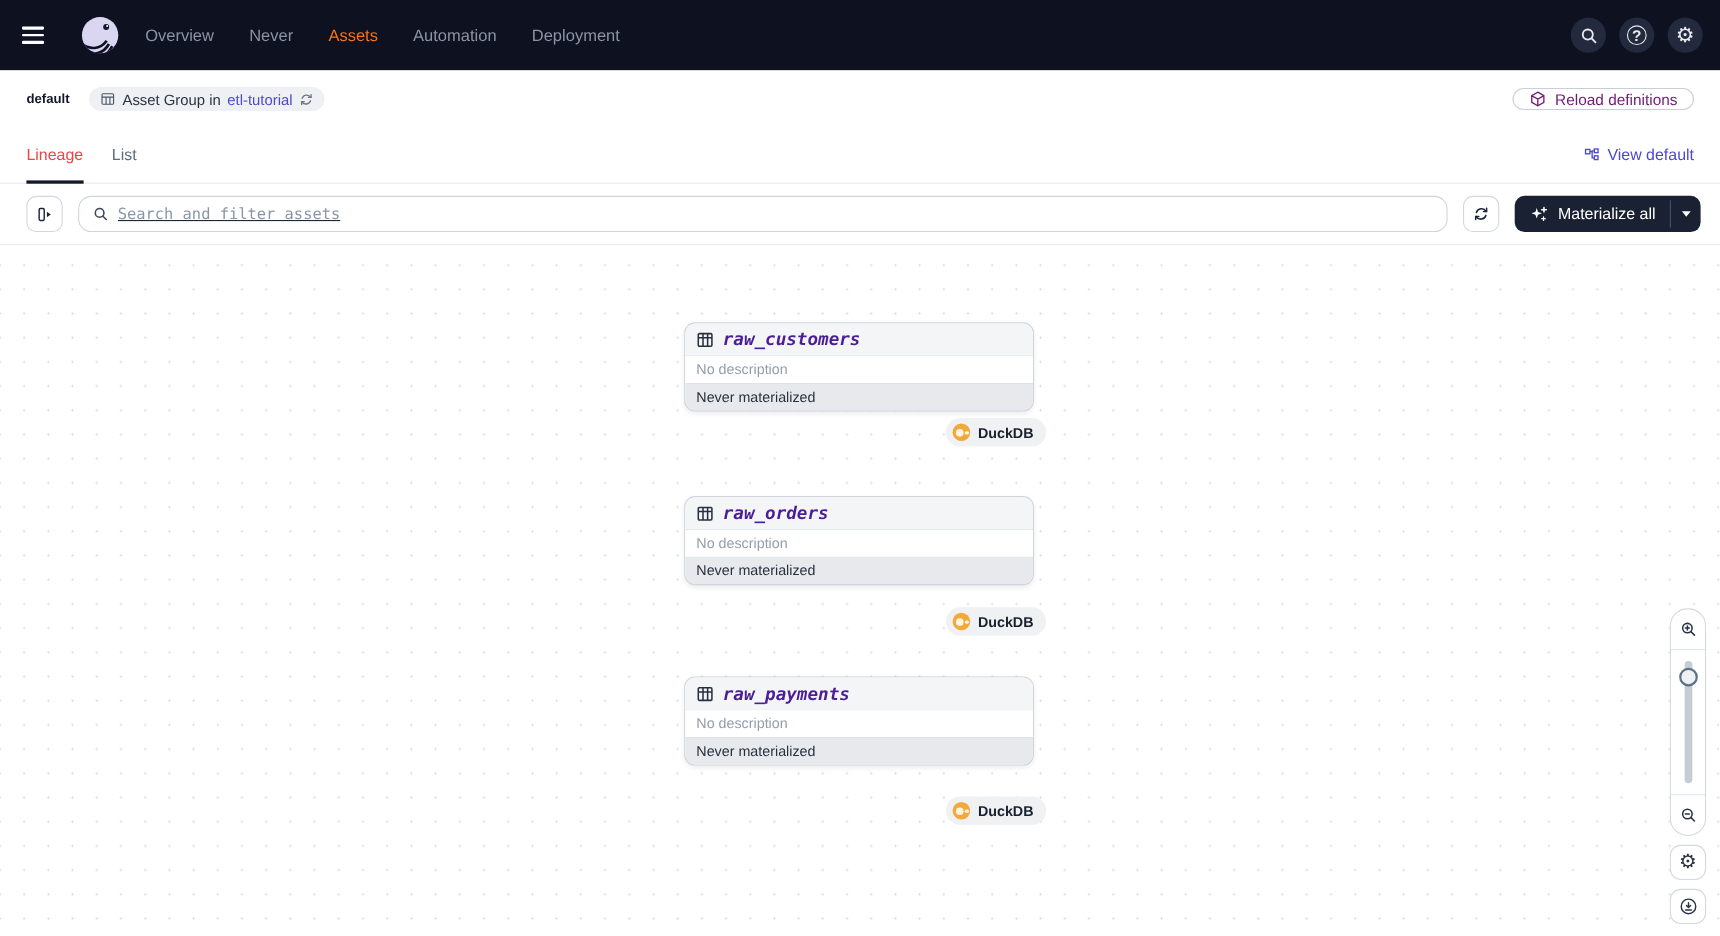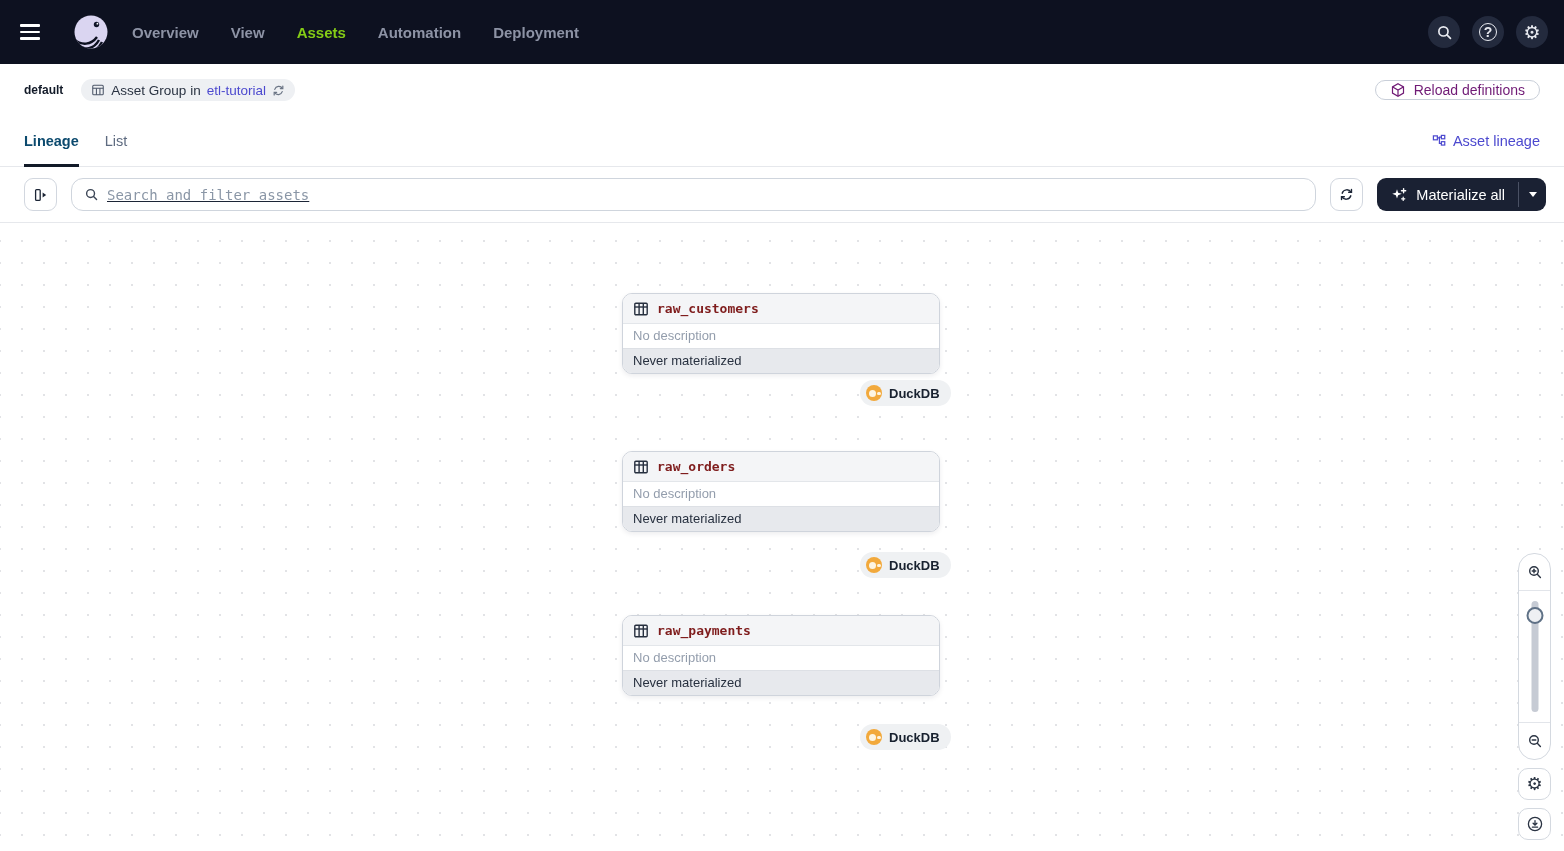--- a/index.html
+++ b/index.html
@@ -6,22 +6,22 @@
   html,body { width:1564px; height:851px; overflow:hidden; background:#fff;
     font-family:"Liberation Sans", sans-serif; color:#1c2536; }
   svg { display:block; }
 
   
   .topnav { height:64px; background:var(--nav-bg,#0d1120); display:flex; align-items:center; padding:0 16px; }
   .hamburger { width:32px; height:32px; display:flex; flex-direction:column; justify-content:center; gap:4px; cursor:pointer; margin-left:4px; }
   .hamburger span { display:block; width:20px; height:2.4px; background:#fff; border-radius:1px; }
   .logo { width:38px; height:38px; margin:0 22px 0 20px; }
   .nav-items { display:flex; gap:32px; font-size:15px; }
-  .nav-item { color:var(--nav-inactive,#8d93a5); font-weight:700; cursor:pointer; }
-  .nav-item.active { color:#84cc16; font-weight:700; }
+  .nav-item { color:var(--nav-inactive,#8d93a5); font-weight:400; cursor:pointer; }
+  .nav-item.active { color:#f97316; font-weight:400; }
   .topnav-right { margin-left:auto; display:flex; gap:12px; }
   .nav-circle { width:32px; height:32px; border-radius:50%; background:#232a3d; color:#e8eaf0;
      display:flex; align-items:center; justify-content:center; cursor:pointer; }
   .help-glyph { font-size:14px; font-weight:700; border:1.6px solid #e8eaf0; border-radius:50%;
      width:18px; height:18px; display:flex; align-items:center; justify-content:center; line-height:1; }
   .gear-glyph { font-size:19px; line-height:1; font-family:"DejaVu Sans", sans-serif; }
 
   
   .page-header { height:52px; display:flex; align-items:center; padding:0 24px; background:#fff; }
   .page-title { font-size:12px; font-weight:700; color:#121a28; }
@@ -30,21 +30,21 @@
   .group-badge .link { color:var(--accent,#5151d3); cursor:pointer; }
   .badge-icon { color:#4c5668; }
   .sync-small { color:#6b7585; cursor:pointer; }
   .reload-btn { margin-left:auto; display:inline-flex; align-items:center; gap:8px; height:20px; padding:0 14px;
      border:1px solid #c9cfd9; border-radius:16px; background:#fff; font-size:14px; font-weight:500;
      color:#701a75; cursor:pointer; }
 
   
   .tabs-row { height:51px; display:flex; align-items:center; padding:0 24px; border-bottom:1px solid #e6e8ec; position:relative; }
   .tab { font-size:14.5px; margin-right:26px; padding:16px 0 17px; color:#5e6b80; cursor:pointer; position:relative; }
-  .tab.active { color:#0c4a6e; font-weight:700; }
+  .tab.active { color:#ef4444; font-weight:400; }
   .tab.active::after { content:""; position:absolute; left:0; right:0; bottom:-1px; height:3px; background:#121a28; }
   .view-lineage { margin-left:auto; display:inline-flex; align-items:center; gap:6px;
      color:var(--accent,#5151d3); font-size:14.5px; cursor:pointer; }
 
   
   .toolbar { height:56px; display:flex; align-items:center; gap:14px; padding:0 18px 0 24px; border-bottom:1px solid #e6e8ec; background:#fff; }
   .icon-btn { width:33px; height:33px; border:1px solid #d2d7df; border-radius:9px; background:#fff;
      display:flex; align-items:center; justify-content:center; color:#1c2536; cursor:pointer; flex:none; }
   .search-box { flex:1; height:33px; border:1px solid #cfd5dd; border-radius:12px; display:flex;
      align-items:center; padding:0 12px; gap:8px; background:#fff;text-decoration:underline; }
@@ -61,21 +61,21 @@
 
   
   .canvas { position:relative; height:628px; background:#fff;
      background-image:radial-gradient(#e2e3e6 1.15px, transparent 1.15px);
      background-size:22px 22px; background-position:11px 7px; }
 
   .asset-node { position:absolute; left:622px; width:318px; border:1px solid #cfd4dc; border-radius:10px;
      background:#fff; box-shadow:0 2px 5px rgba(20,30,50,.08); cursor:pointer; }
   .node-header { display:flex; align-items:center; gap:8px; height:30px; padding:0 10px; background:#f4f5f7;
      border-bottom:1px solid #e3e6ea; border-radius:9px 9px 0 0;
-     font-family:"DejaVu Sans Mono", monospace; font-size:13px; font-weight:700; color:#7f1d1d; }
+     font-family:"DejaVu Sans Mono", monospace; font-size:16px; font-weight:700; color:#4c1d95;font-style:italic; }
   .node-desc { padding:4px 10px 5px; font-size:13px; color:#939dac; background:#fff; }
   .node-status { padding:4px 10px 5px; font-size:13px; color:#27303f; background:#e7e9ed;
      border-top:1px solid #dde0e5; border-radius:0 0 9px 9px; }
   .node-icon { color:#27303f; flex:none; }
 
   .kind-badge { position:absolute; left:860px; display:inline-flex; align-items:center; gap:7px;
      background:#eff1f3; border-radius:13px; height:26px; padding:0 11px 0 6px;
      font-size:13px; font-weight:700; color:#18212f; cursor:pointer; }
   .duck-logo { width:16px; height:16px; border-radius:50%; background:var(--duckdb-amber,#f2a93c); position:relative; flex:none; }
   .duck-logo::before { content:""; position:absolute; left:3px; top:4.5px; width:7px; height:7px; border-radius:50%; background:#fdf5e3; }
@@ -118,21 +118,21 @@
         <path d="M4 32c9 6 18 4 23-5"></path>
         <path d="M10 37c9 4 16 0 20-8"></path>
       </g>
       <circle cx="24.5" cy="11.5" r="2.7" fill="#11162a"></circle>
       <circle cx="25.4" cy="10.7" r="0.9" fill="#fff"></circle>
     </svg>
   </div>
 
   <div class="nav-items">
     <div class="nav-item">Overview</div>
-    <div class="nav-item">View</div>
+    <div class="nav-item">Never</div>
     <div class="nav-item active">Assets</div>
     <div class="nav-item">Automation</div>
     <div class="nav-item">Deployment</div>
   </div>
 
   <div class="topnav-right">
     <div class="nav-circle">
       <svg width="17" height="17" viewBox="0 0 16 16">
           <circle cx="7" cy="7" r="4.3" fill="none" stroke="currentColor" stroke-width="1.6"></circle>
           <line x1="10.3" y1="10.3" x2="13.6" y2="13.6" stroke="currentColor" stroke-width="1.6" stroke-linecap="round"></line>
@@ -188,21 +188,21 @@
 
   <div class="view-lineage">
     <span>
       <svg width="15" height="15" viewBox="0 0 16 16" fill="none" stroke="currentColor" stroke-width="1.3">
           <rect x="1.5" y="2" width="4.2" height="4.2"></rect>
           <rect x="10" y="1.5" width="3.6" height="3.6"></rect>
           <rect x="10" y="8.2" width="3.6" height="3.6"></rect>
           <path d="M5.7 4.1h2.2v6h2.1M7.9 4.1V3.3h2.1"></path>
         </svg>
     </span>
-    <span>Asset lineage</span>
+    <span>View default</span>
   </div>
 </div>
 
 <div class="toolbar">
   <div class="icon-btn">
     <span>
       <svg width="16" height="16" viewBox="0 0 16 16">
           <rect x="2.6" y="2.6" width="4.6" height="10.8" rx="1" fill="none" stroke="currentColor" stroke-width="1.3"></rect>
           <path d="M9.6 5.4 13.2 8l-3.6 2.6z" fill="currentColor"></path>
         </svg>

